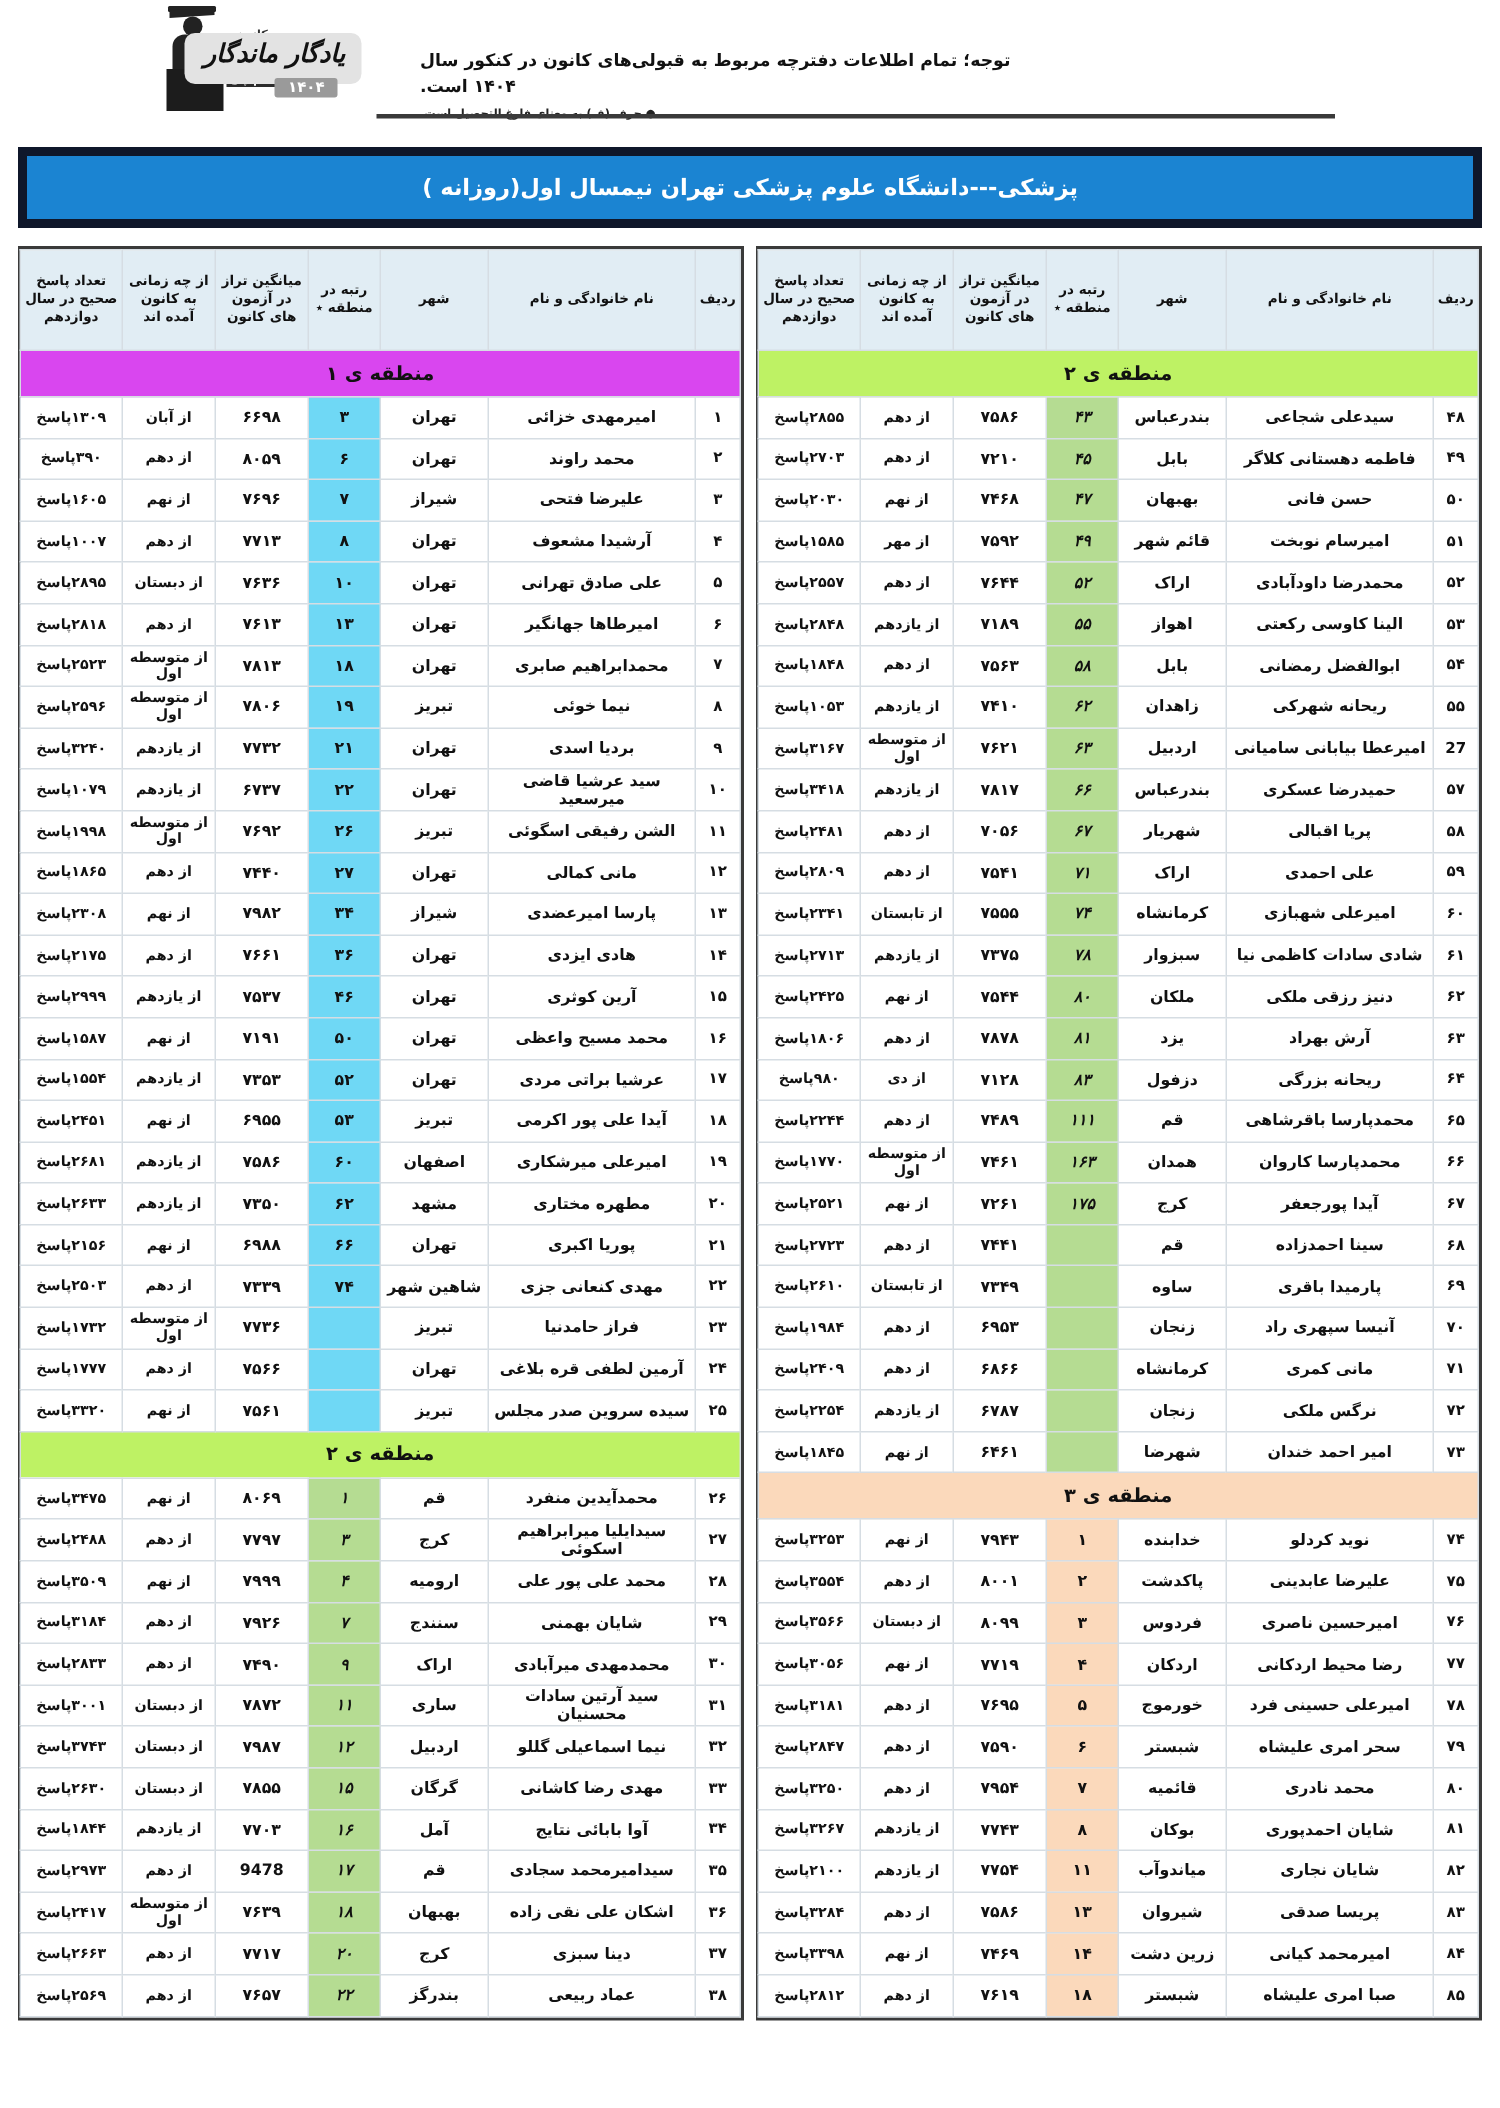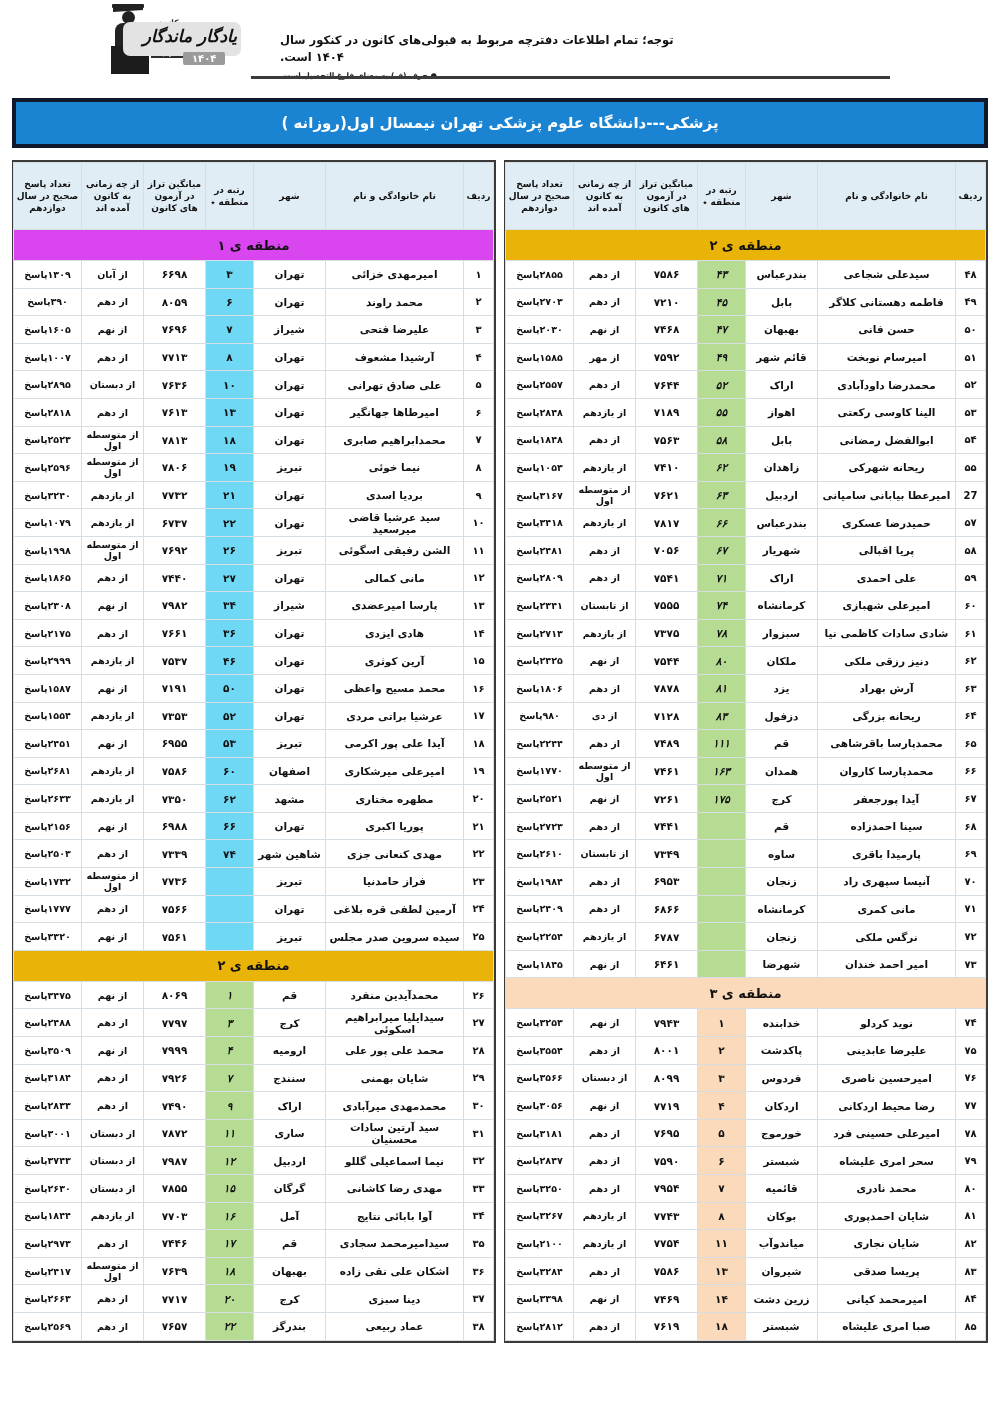--- a/index.html
+++ b/index.html
@@ -131,21 +131,21 @@
     width: 118px;
     height: 34px;
     background: #e3e3e3;
     border-radius: 7px;
   }
   .brand-name {
     position: absolute;
     top: 4px;
     left: 6px;
     width: 108px;
-    text-align: right;
+    text-align: center;
     font-size: 17px;
     font-weight: bold;
     font-style: italic;
     color: #111;
     letter-spacing: -0.5px;
   }
   .brand-year {
     position: absolute;
     top: 30px;
     left: 60px;
@@ -163,21 +163,21 @@
     left: 140px;
     height: 3px;
     background: #3a3a3a;
   }
 
   
   .title-bar {
     margin: 6px 12px 0 12px;
     height: 42px;
     background: #1b84d2;
-    border: 4px solid #0f172a;
+    border: 6px solid #0f172a;
     display: flex;
     align-items: center;
     justify-content: center;
   }
   .title-bar .title-text {
     color: #ffffff;
     font-size: 15px;
     font-weight: bold;
   }
 
@@ -243,21 +243,21 @@
   td.cell-ans   { font-size: 9.5px; }
 
   
   tr.region-band td {
     height: 30px;
     font-size: 13px;
     font-weight: bold;
     color: #111;
   }
   tr.region-band.r1 td { background: #d946ef; }
-  tr.region-band.r2 td { background: #eab308; }
+  tr.region-band.r2 td { background: #bef264; }
   tr.region-band.r3 td { background: #fbd9bb; }
 
   td.rank-r1 { background: #6fd8f5; }
   td.rank-r2 { background: #b5dc92; font-style: italic; }
   td.rank-r3 { background: #fbd9bb; }
 
   th.th-radif { font-size: 8.5px; }
 </style>
 </head>
 <body>
@@ -635,21 +635,21 @@
             <td class="cell-rank rank-r2">۱۶</td>
             <td class="cell-taraz">۷۷۰۳</td>
             <td class="cell-since">از یازدهم</td>
             <td class="cell-ans">۱۸۴۴پاسخ</td>
           </tr>
           <tr>
             <td class="cell-radif">۳۵</td>
             <td class="cell-name">سیدامیرمحمد سجادی</td>
             <td class="cell-city">قم</td>
             <td class="cell-rank rank-r2">۱۷</td>
-            <td class="cell-taraz">۷۴۴۶</td>
+            <td class="cell-taraz">9478</td>
             <td class="cell-since">از دهم</td>
             <td class="cell-ans">۲۹۷۳پاسخ</td>
           </tr>
           <tr>
             <td class="cell-radif">۳۶</td>
             <td class="cell-name">اشکان علی نقی زاده</td>
             <td class="cell-city">بهبهان</td>
             <td class="cell-rank rank-r2">۱۸</td>
             <td class="cell-taraz">۷۶۳۹</td>
             <td class="cell-since">از متوسطه اول</td>

